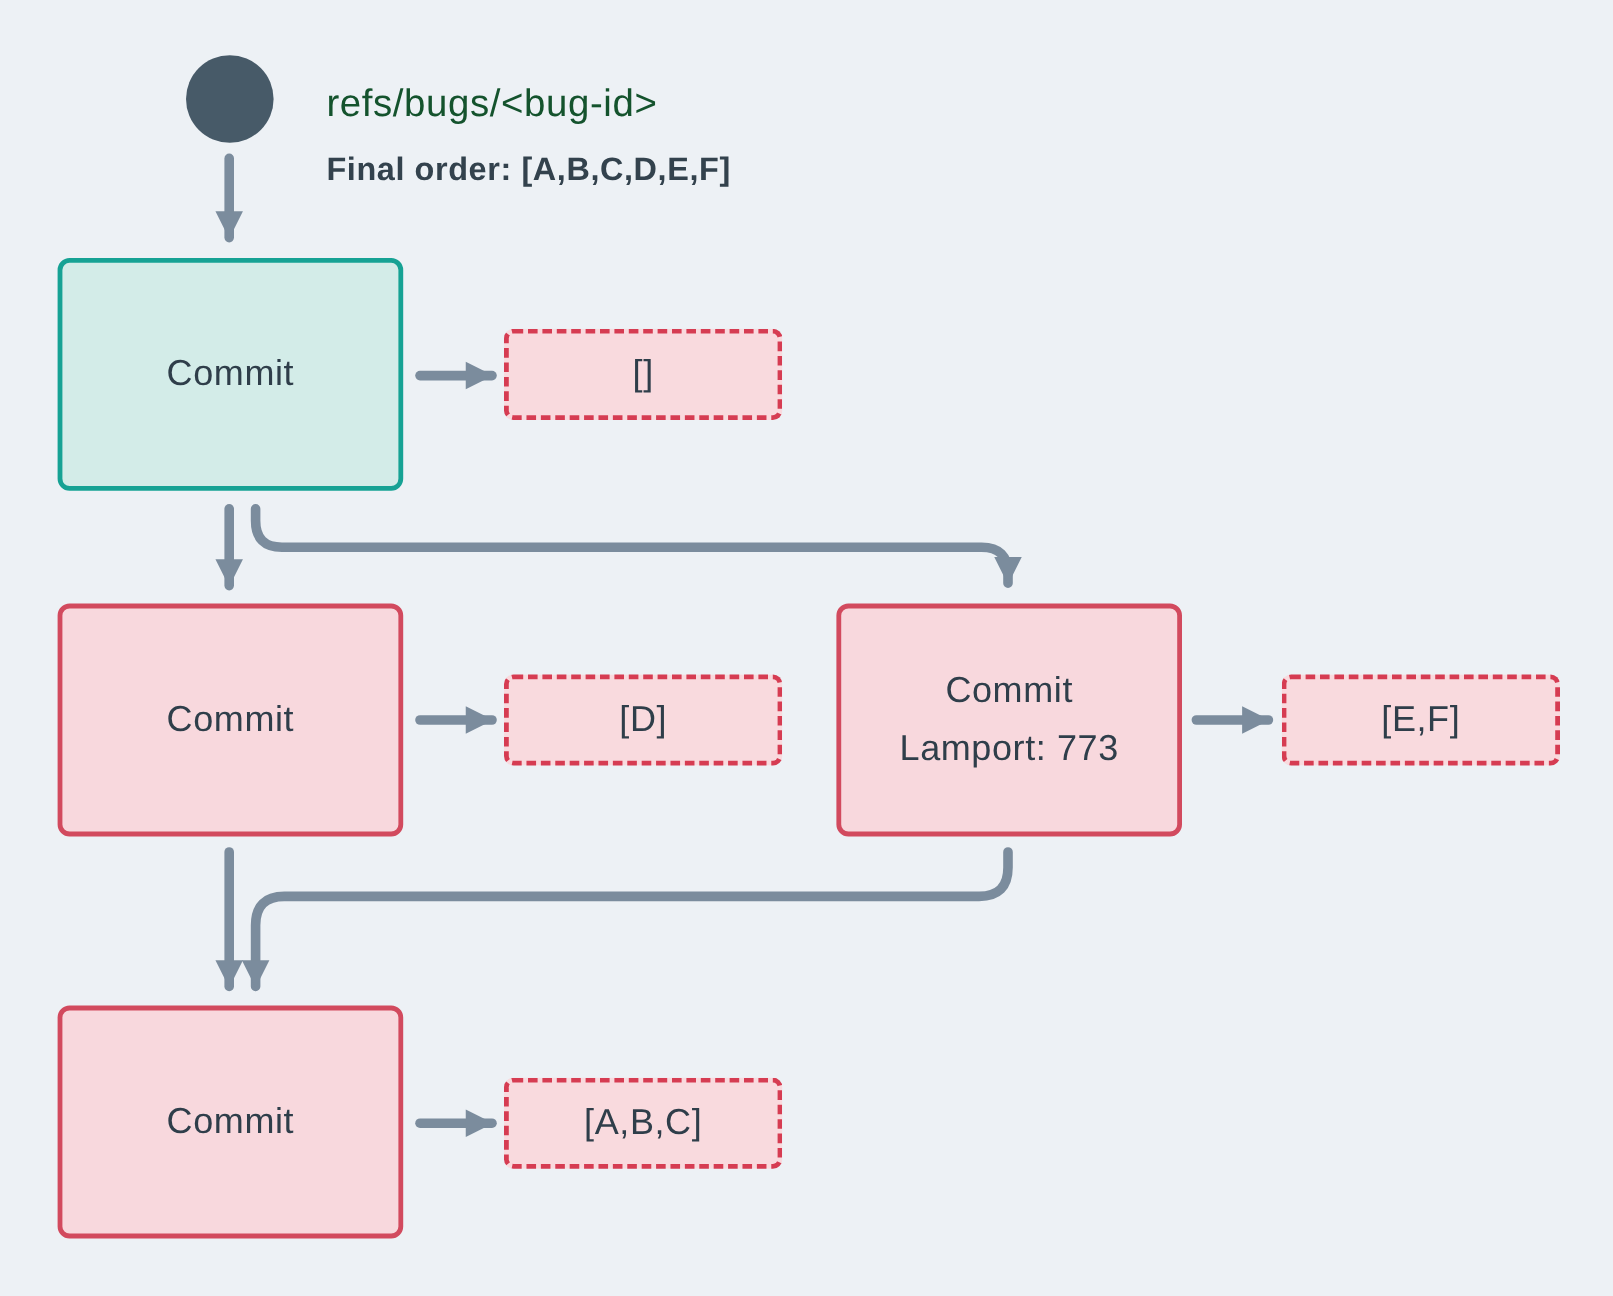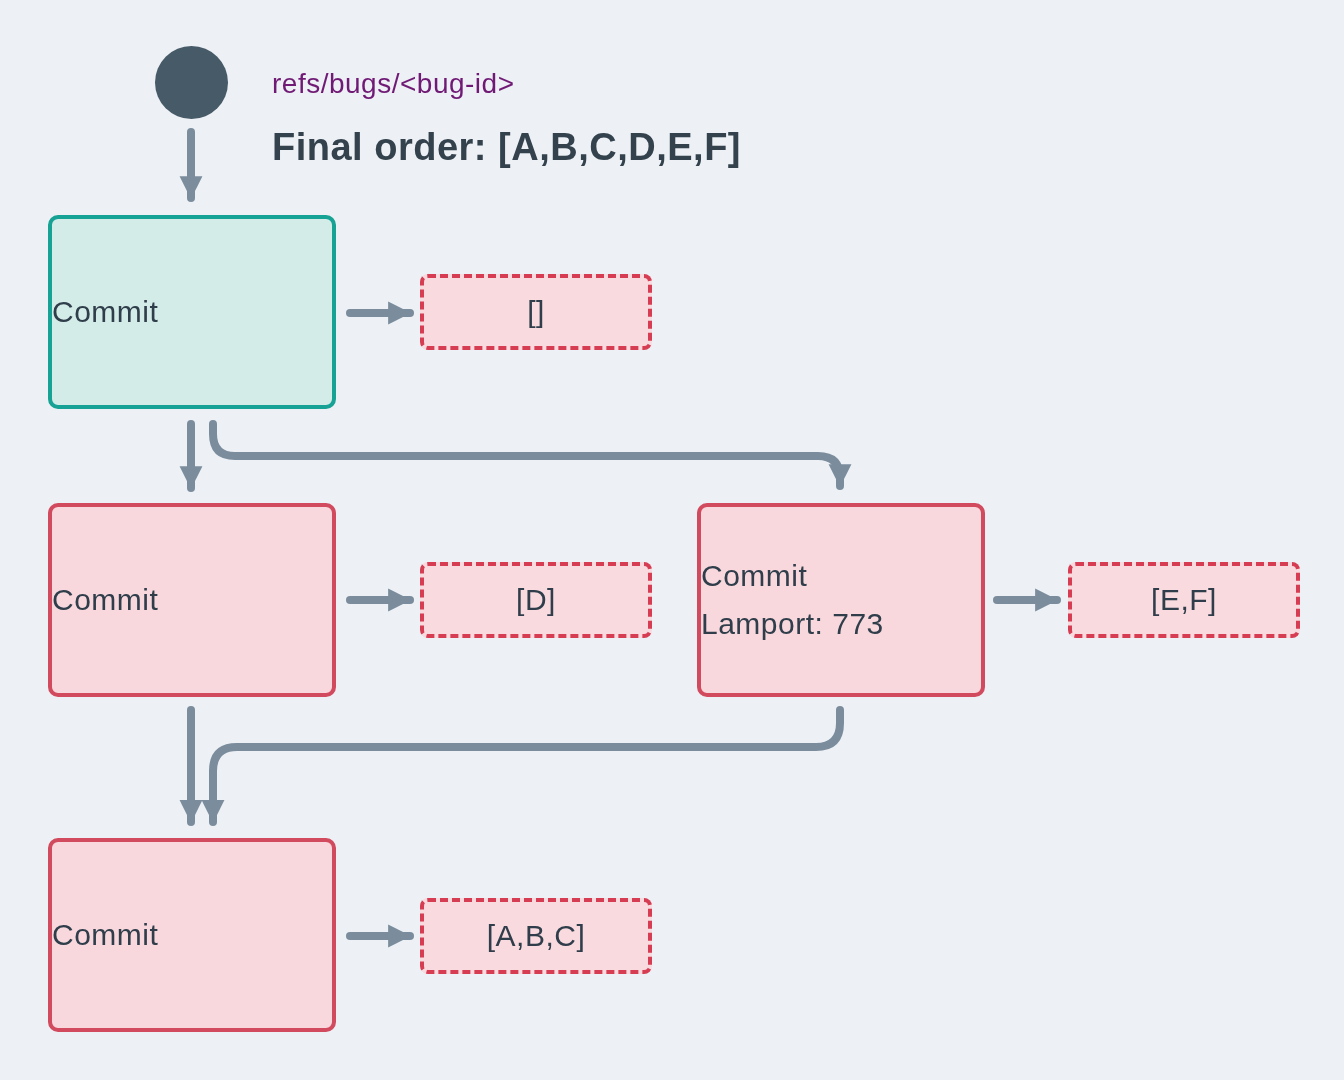--- a/index.html
+++ b/index.html
@@ -31,41 +31,41 @@
   .ref-dot {
     position: absolute;
     left: 155px; top: 46px;
     width: 73px; height: 73px;
     border-radius: 50%;
     background: #475a68;
   }
   .ref-label {
     position: absolute;
     left: 272px; top: 68px;
-    font-size: 28px;
-    color: #701a75;
+    font-size: 32px;
+    color: #14532d;
     letter-spacing: 0.5px;
   }
   .final-order {
     position: absolute;
     left: 272px; top: 126px;
-    font-size: 38px;
+    font-size: 27px;
     font-weight: bold;
     color: #33424d;
     letter-spacing: 0.5px;
     text-align: center;
   }
   .commit {
     position: absolute;
     box-sizing: border-box;
     width: 288px; height: 194px;
     border-radius: 10px;
     display: flex;
     flex-direction: column;
-    align-items: flex-start;
+    align-items: center;
     justify-content: center;
     gap: 14px;
     font-size: 30px;
     color: #2f3e4a;
     letter-spacing: 0.5px;
     text-align: center;
   }
   .commit.teal {
     background: #d3ece8;
     border: 4px solid #16a294;

